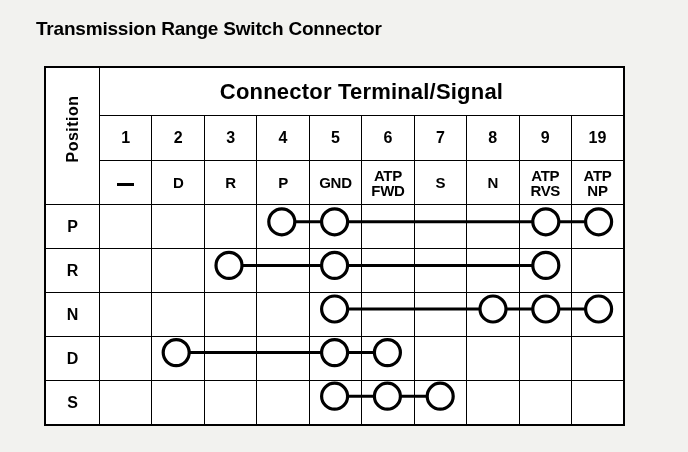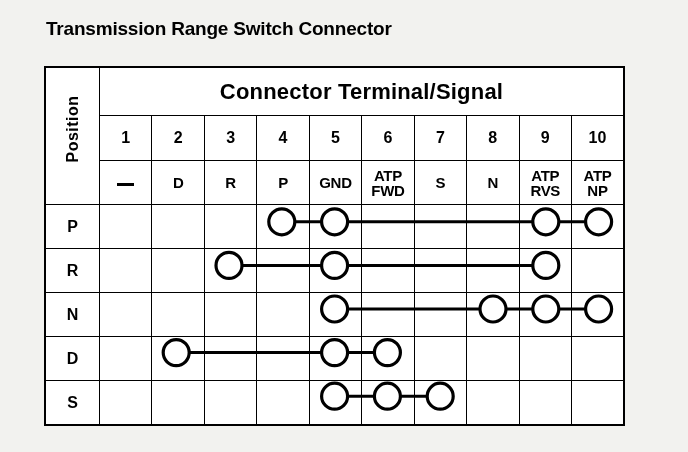--- a/index.html
+++ b/index.html
@@ -6,21 +6,21 @@
   body{
     width:688px;height:452px;
     background:#f2f2ef;
     font-family:"Liberation Sans", sans-serif;
     color:#000;
     overflow:hidden;
     position:relative;
   }
   #page-title{
     position:absolute;
-    left:46px; top:18px;
+    left:36px; top:18px;
     font-size:19px;
     font-weight:bold;
     letter-spacing:-0.2px;
     white-space:nowrap;
   }
   #table-wrap{
     position:absolute;
     left:44px; top:66px;
     width:581px; height:352px;
   }
@@ -110,21 +110,21 @@
       <tr>
         <td class="num-cell">1</td>
         <td class="num-cell">2</td>
         <td class="num-cell">3</td>
         <td class="num-cell">4</td>
         <td class="num-cell">5</td>
         <td class="num-cell">6</td>
         <td class="num-cell">7</td>
         <td class="num-cell">8</td>
         <td class="num-cell">9</td>
-        <td class="num-cell">10</td>
+        <td class="num-cell">19</td>
       </tr>
 
       <tr>
         <td class="sig-cell">
           <span class="dash"></span>
         </td>
         <td class="sig-cell">
           <span class="two-line">D</span>
         </td>
         <td class="sig-cell">

